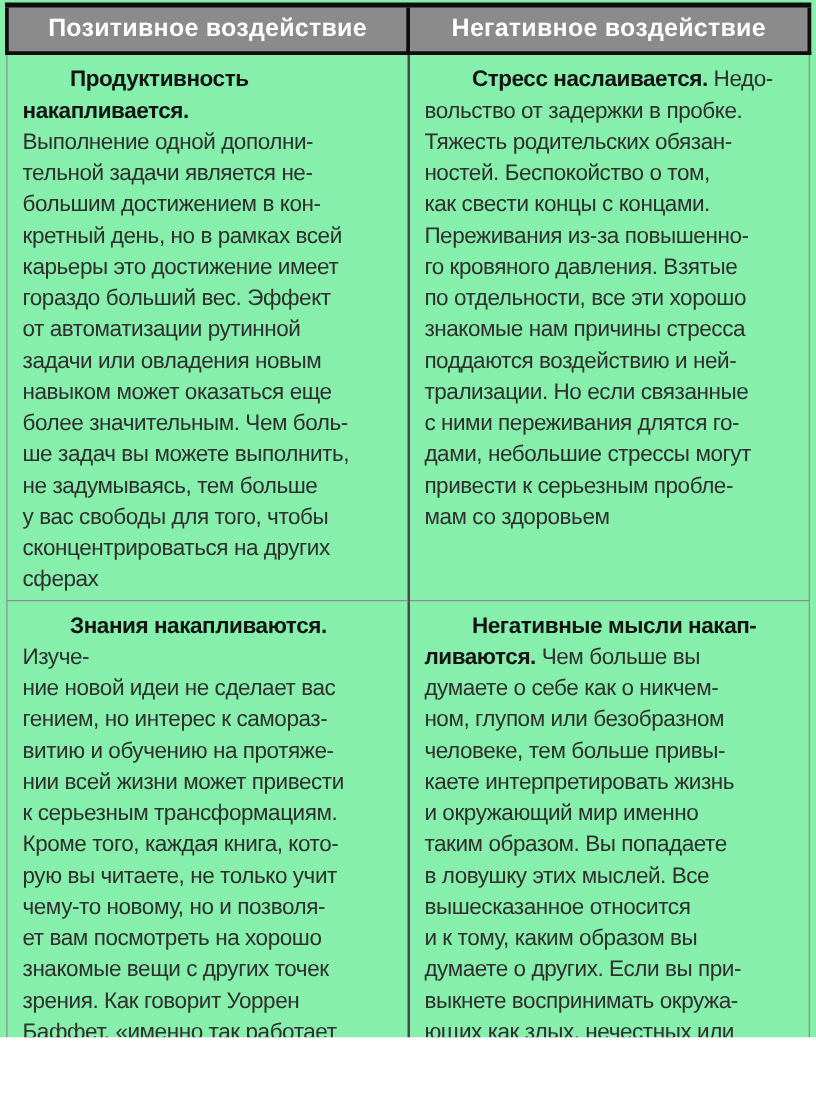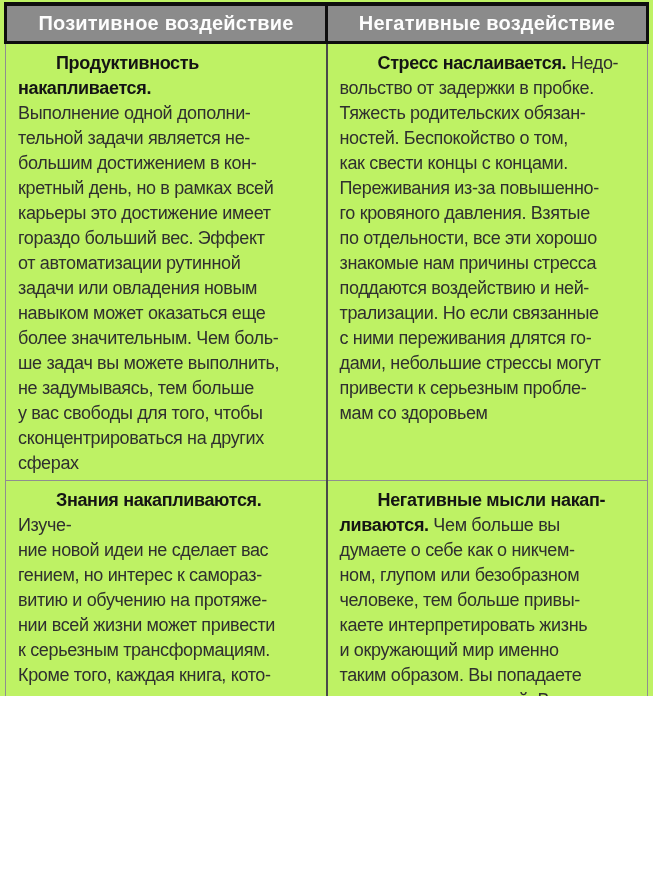--- a/index.html
+++ b/index.html
@@ -4,22 +4,22 @@
 <style>
   html, body {
     margin: 0;
     padding: 0;
     background: #ffffff;
     font-family: "Liberation Sans", sans-serif;
   }
   .page {
     position: relative;
     width: 653px;
-    height: 696px;
-    background: #bef264;
+    height: 830px;
+    background: #86efac;
     overflow: hidden;
   }
   table.cmp {
     position: absolute;
     left: 4px;
     top: 2px;
     width: 645px;
     border-collapse: collapse;
     table-layout: fixed;
   }
@@ -60,21 +60,21 @@
   tr.row-top td.cell { height: 400px; }
 </style>
 </head>
 <body>
 
 <div class="page">
   <table class="cmp">
     <thead>
       <tr>
         <th class="hdr">Позитивное воздействие</th>
-        <th class="hdr">Негативные воздействие</th>
+        <th class="hdr">Негативное воздействие</th>
       </tr>
     </thead>
     <tbody>
       <tr class="row-top">
         <td class="cell pos"><span class="lead">Продуктивность накапливается.</span><span>
 Выполнение одной дополни-
 тельной задачи является не-
 большим достижением в кон-
 кретный день, но в рамках всей
 карьеры это достижение имеет

